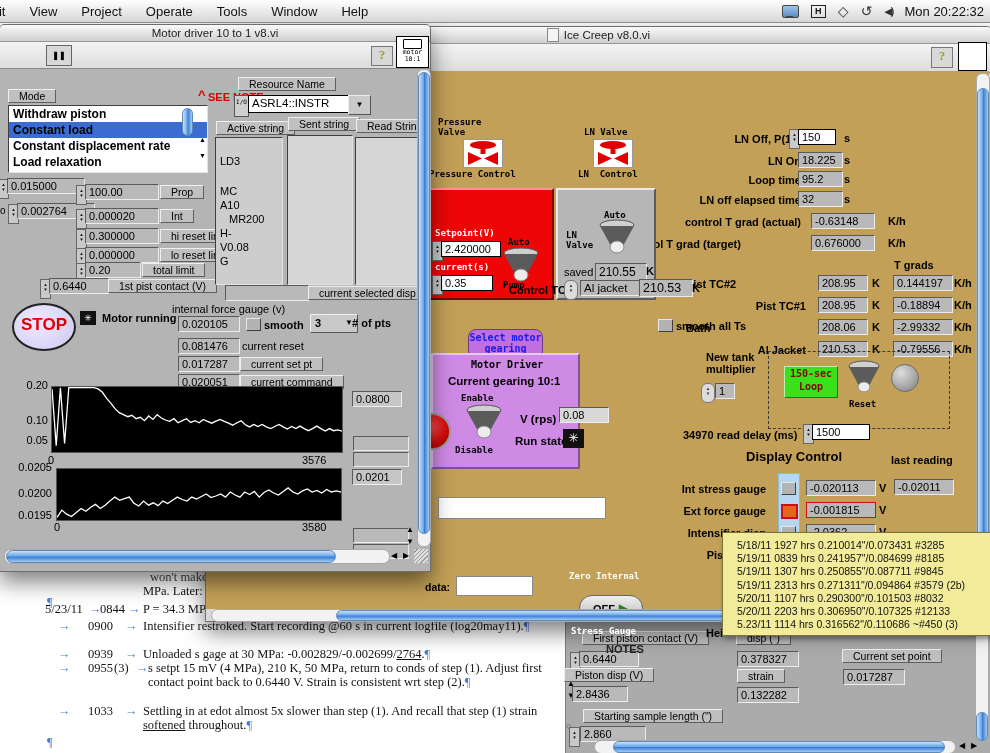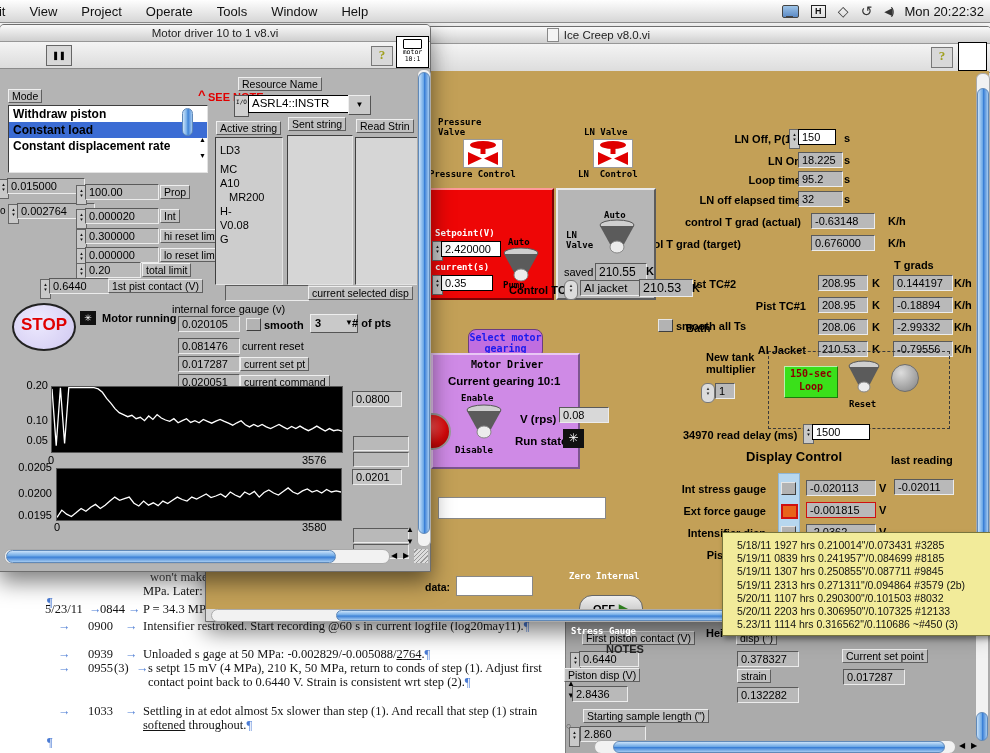--- a/index.html
+++ b/index.html
@@ -10,21 +10,21 @@
   .menubar .mi{margin-right:24px;white-space:nowrap}
   .mb-right{position:absolute;right:6px;top:0;height:22px;display:flex;align-items:center;gap:12px;font-size:13px}
   .disp-icon{width:15px;height:11px;border:1.5px solid #444;border-radius:2px;background:linear-gradient(#9ec4e8,#5b89c4);position:relative}
   .disp-icon:after{content:"";position:absolute;left:3px;top:10px;width:7px;height:2px;background:#444}
   .kbd-icon{width:13px;height:11px;border:1.5px solid #222;font:bold 9px/11px "Liberation Sans",sans-serif;text-align:center}
   .win{position:absolute;border:1px solid #6e6e6e;border-radius:5px 5px 0 0;box-shadow:0 10px 22px rgba(0,0,0,.5)}
   .tbar{height:16px;background:linear-gradient(#f9f9f9,#cfcfcf);border-bottom:1px solid #979797;border-radius:4px 4px 0 0;display:flex;align-items:center;justify-content:center;font-size:11.5px;color:#222;gap:5px}
   .toolb{position:relative;background:linear-gradient(#f4f4f4,#dcdcdc);border-bottom:1px solid #8a8a8a}
   .docicon{width:10px;height:12px;border:1px solid #888;background:#f4f4f4}
   
-  .chip{position:absolute;background:#c0c0c0;border:1px solid;border-color:#efefef #5f5f5f #5f5f5f #efefef;font:10.5px "Liberation Sans",sans-serif;padding:0 3px;white-space:nowrap;color:#000}
+  .chip{position:absolute;background:#c0c0c0;border:1px solid;border-color:#efefef #5f5f5f #5f5f5f #efefef;font:10.5px "Liberation Sans",sans-serif;padding:0 10px;white-space:nowrap;color:#000}
   .rec{position:absolute;background:#b9b9b9;border:1px solid;border-color:#5a5a5a #ececec #ececec #5a5a5a;font:11px "Liberation Sans",sans-serif;padding:1px 3px;white-space:nowrap;overflow:hidden;color:#000}
   .wfield{position:absolute;background:#fff;border:1px solid #000;font:11px "Liberation Sans",sans-serif;padding:1px 3px;white-space:nowrap;overflow:hidden;color:#000}
   .blab{position:absolute;font:bold 11px "Liberation Sans",sans-serif;color:#000;white-space:nowrap}
   .plab{position:absolute;font:11px "Liberation Sans",sans-serif;color:#000;white-space:nowrap}
   .pix{position:absolute;font:bold 9px "DejaVu Sans Mono",monospace;white-space:pre;color:#000}
   .pixw{color:#fff}
   .spin{position:absolute;width:9px;height:16px;background:#c9c9c9;border:1px solid #666;color:#111;font-size:4.5px;line-height:5px;text-align:center;padding-top:2px}
   .spin::before{content:"▲";display:block}.spin::after{content:"▼";display:block}
   .rspin{position:absolute;width:12px;height:16px;background:#dcdcdc;border:1px solid #777;border-radius:6px;color:#333;font-size:4.5px;line-height:5px;text-align:center;padding-top:2px}
   .rspin::before{content:"▲";display:block}.rspin::after{content:"▼";display:block}
@@ -81,21 +81,21 @@
       <span class="doc arw" style="left:58px;top:619px">→</span>
       <span class="doc" style="left:88px;top:619px">0900</span>
       <span class="doc arw" style="left:125px;top:619px">→</span>
       <div class="docw" style="left:143px;top:619px"><span>Intensifier restroked. Start recording @60 s in current logfile (log20may11).</span><span class="pil">¶</span></div>
     </div>
 
     <div>
       <span class="doc arw" style="left:58px;top:647px">→</span>
       <span class="doc" style="left:88px;top:647px">0939</span>
       <span class="doc arw" style="left:125px;top:647px">→</span>
-      <div class="docw" style="left:143px;top:647px"><span>Unloaded s gage at 50 MPa: -0.002829/-0.005088/</span><span class="und">2764</span><span>.</span><span class="pil">¶</span></div>
+      <div class="docw" style="left:143px;top:647px"><span>Unloaded s gage at 30 MPa: -0.002829/-0.002699/</span><span class="und">2764</span><span>.</span><span class="pil">¶</span></div>
     </div>
 
     <div>
       <span class="doc arw" style="left:58px;top:661px">→</span>
       <span class="doc" style="left:88px;top:661px">0955</span>
       <span class="doc" style="left:114px;top:661px">(3)</span>
       <span class="doc arw" style="left:136px;top:661px">→</span>
       <div class="docw" style="left:148px;top:661px;width:415px"><span>s setpt 15 mV (4 MPa), 210 K, 50 MPa, return to conds of step (1). Adjust first contact point back to 0.6440 V. Strain is consistent wrt step (2).</span><span class="pil">¶</span></div>
     </div>
 
@@ -358,20 +358,21 @@
         <div style="margin:2px auto 0;width:17px;height:8px;border:1.5px solid #000;border-radius:1px"></div>
         <div style="font:6.5px 'DejaVu Sans Mono',monospace;line-height:6.5px"><span>motor</span><br><span>10:1</span></div>
       </div>
     </div>
 
     <span class="chip" style="left:8px;top:64px">Mode</span>
     <div class="list" style="left:8px;top:80px;width:198px;height:66px;font:bold 12px 'Liberation Sans',sans-serif">
       <div style="padding:0 4px;height:16px;line-height:16px">Withdraw piston</div>
       <div style="padding:0 4px;height:16px;line-height:16px;background:#3b6cd4">Constant load</div>
       <div style="padding:0 4px;height:16px;line-height:16px">Constant displacement rate</div>
+      <div style="padding:0 4px;height:16px;line-height:16px">Load relaxation</div>
       <div class="vthumb" style="position:absolute;right:14px;top:2px;width:9px;height:26px"></div>
       <span style="position:absolute;right:1px;top:30px;font-size:7px">▲</span>
       <span style="position:absolute;right:1px;top:46px;font-size:7px">▼</span>
     </div>
     <span class="abs" style="left:198px;top:62px;color:#e00000;font:bold 13px 'Liberation Sans',sans-serif">^</span>
     <span class="abs" style="left:208px;top:66px;color:#e00000;font:bold 11px 'Liberation Sans',sans-serif">SEE NOTE</span>
     <span class="chip" style="left:238px;top:52px">Resource Name</span>
     <div class="abs" style="left:234px;top:70px;width:13px;height:18px;background:#cfcfcf;border:1px solid #555;font:6px/8px 'DejaVu Sans Mono',monospace;text-align:center;padding-top:2px">I/O</div>
     <span class="wfield" style="left:248px;top:70px;width:96px;height:14px;font-size:11.5px">ASRL4::INSTR</span>
     <div class="abs" style="left:348px;top:70px;width:21px;height:18px;background:#c9c9c9;border:1px solid;border-color:#eee #555 #555 #eee;text-align:center;font-size:8px;line-height:18px">▼</div>
@@ -395,21 +396,21 @@
     <span class="chip" style="left:160px;top:223px;max-width:48px;overflow:hidden">lo reset limit</span>
     <div class="spin" style="left:76px;top:238px"></div>
     <span class="rec" style="left:85px;top:237px;width:48px">0.20</span>
     <span class="chip" style="left:142px;top:238px">total limit</span>
     <div class="spin" style="left:40px;top:254px"></div>
     <span class="rec" style="left:49px;top:253px;width:52px">0.6440</span>
     <span class="chip" style="left:108px;top:254px">1st pist contact (V)</span>
 
     <span class="chip" style="left:216px;top:96px">Active string</span>
     <div class="list" style="left:215px;top:112px;width:66px;height:146px;font:11px 'Liberation Sans',sans-serif;background:#cdcdcd">
-      <div style="padding:6px 4px">LD3</div>
+      <div style="padding:17px 4px">LD3</div>
       <div style="padding:1px 4px">MC</div>
       <div style="padding:1px 4px">A10</div>
       <div style="padding:1px 13px">MR200</div>
       <div style="padding:1px 4px">H-</div>
       <div style="padding:1px 4px">V0.08</div>
       <div style="padding:1px 4px">G</div>
     </div>
     <span class="chip" style="left:288px;top:92px">Sent string</span>
     <div class="list" style="left:287px;top:110px;width:64px;height:148px;background:#d6d6d6"></div>
     <span class="chip" style="left:356px;top:94px">Read Strin</span>

